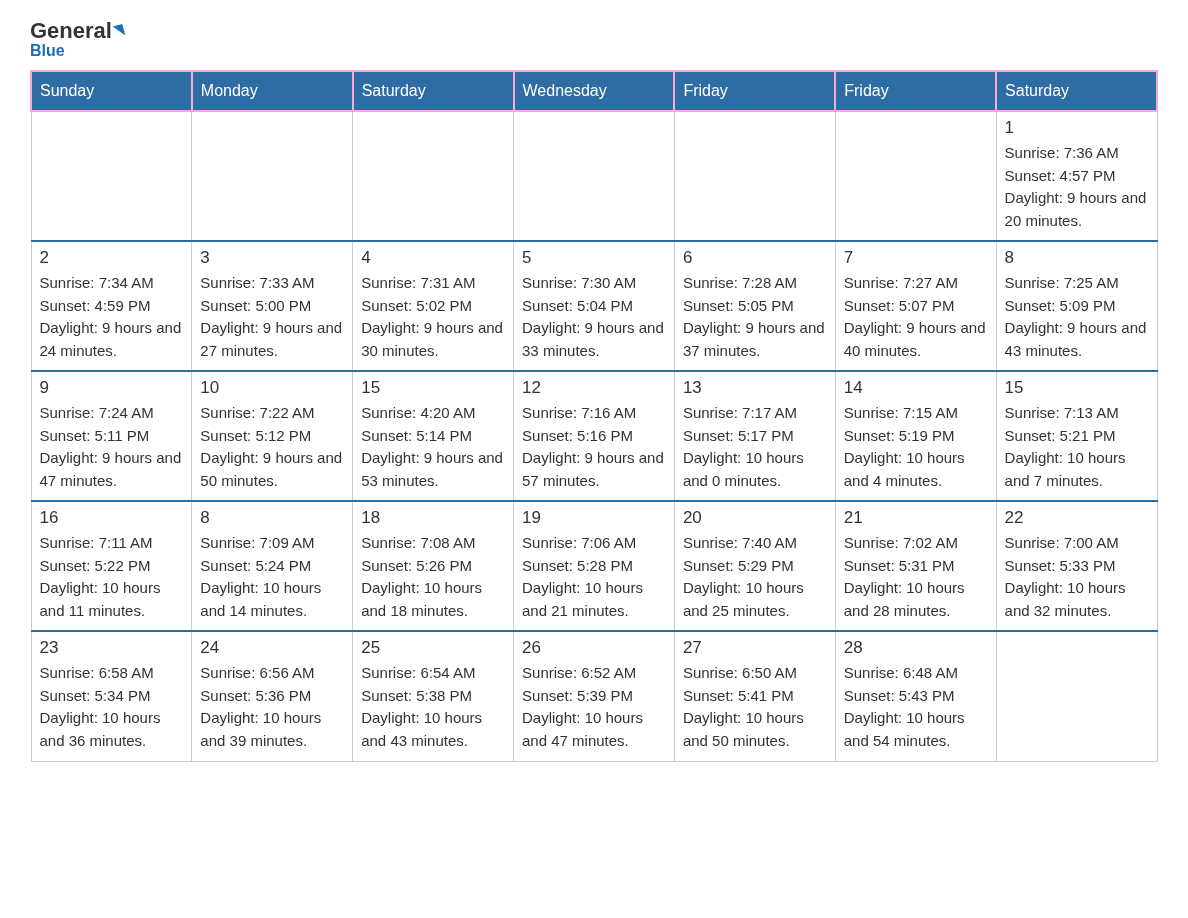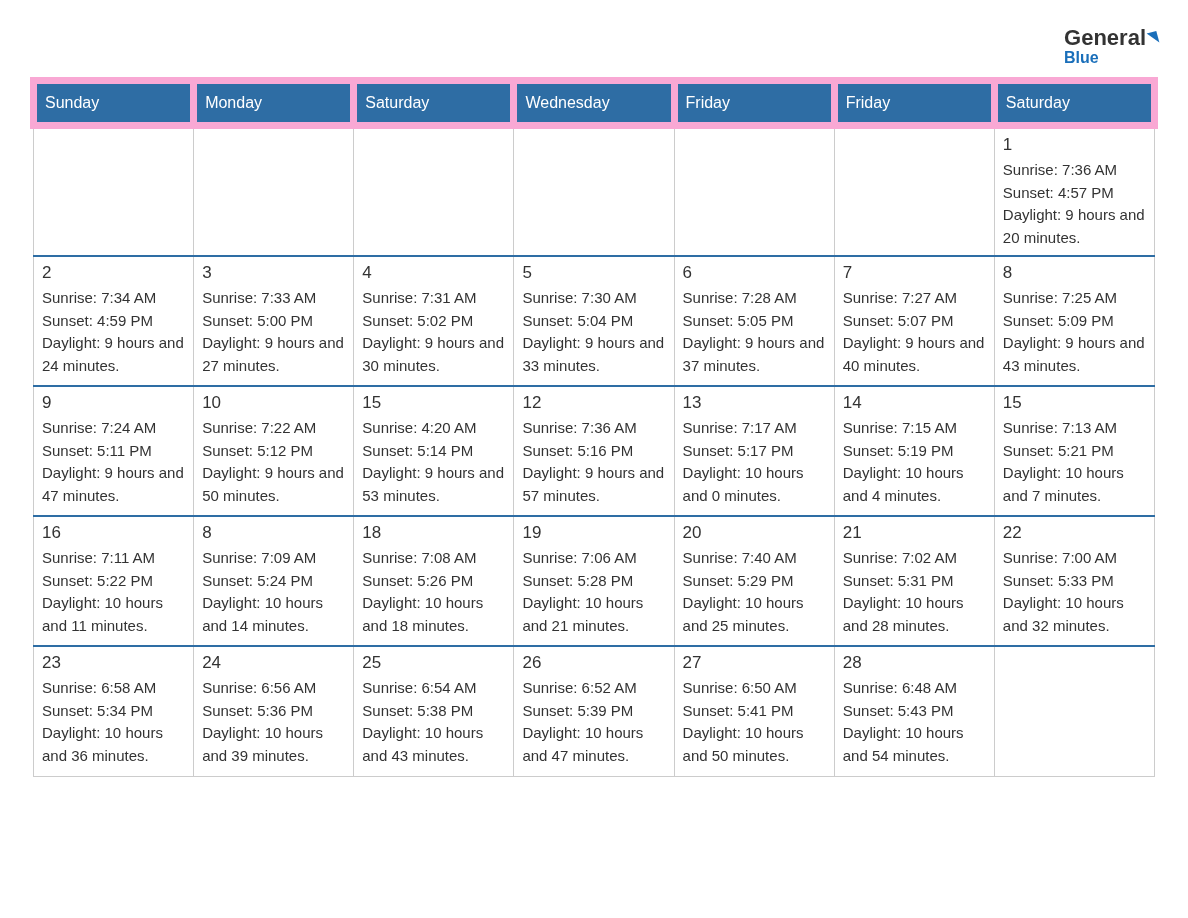--- a/index.html
+++ b/index.html
@@ -5,24 +5,23 @@
     * { margin: 0; padding: 0; box-sizing: border-box; }
     body {
       font-family: Arial, sans-serif;
       background: #fff;
       width: 1188px;
       min-height: 918px;
       padding: 20px 30px;
     }
     .header {
       display: flex;
-      justify-content: flex-end;
+      justify-content: flex-start;
       align-items: flex-start;
       margin-bottom: 10px;
-      margin-top: 7px;
     }
     .logo {
       display: flex;
       flex-direction: column;
       align-items: flex-start;
     }
     .logo-text {
       font-size: 22px;
       font-weight: bold;
       color: #333;
@@ -67,21 +66,21 @@
       border-collapse: collapse;
       margin-top: 10px;
     }
     .calendar th {
       background-color: #2e6da4;
       color: #fff;
       padding: 10px 8px;
       text-align: left;
       font-size: 16px;
       font-weight: normal;
-      border: 7px solid #f9a8d4;
+      border: 2px solid #f9a8d4;
     }
     .calendar td {
       border: 1px solid #ccc;
       vertical-align: top;
       padding: 6px 8px;
       width: calc(100% / 7);
       height: 130px;
     }
     .day-number {
       font-size: 17px;
@@ -206,21 +205,21 @@
 Daylight: 9 hours and 50 minutes.</div>
         </td>
         <td>
           <span class="day-number">15</span>
           <div class="day-info">Sunrise: 4:20 AM
 Sunset: 5:14 PM
 Daylight: 9 hours and 53 minutes.</div>
         </td>
         <td>
           <span class="day-number">12</span>
-          <div class="day-info">Sunrise: 7:36 AM
+          <div class="day-info">Sunrise: 7:16 AM
 Sunset: 5:16 PM
 Daylight: 9 hours and 57 minutes.</div>
         </td>
         <td>
           <span class="day-number">13</span>
           <div class="day-info">Sunrise: 7:17 AM
 Sunset: 5:17 PM
 Daylight: 10 hours and 0 minutes.</div>
         </td>
         <td>

